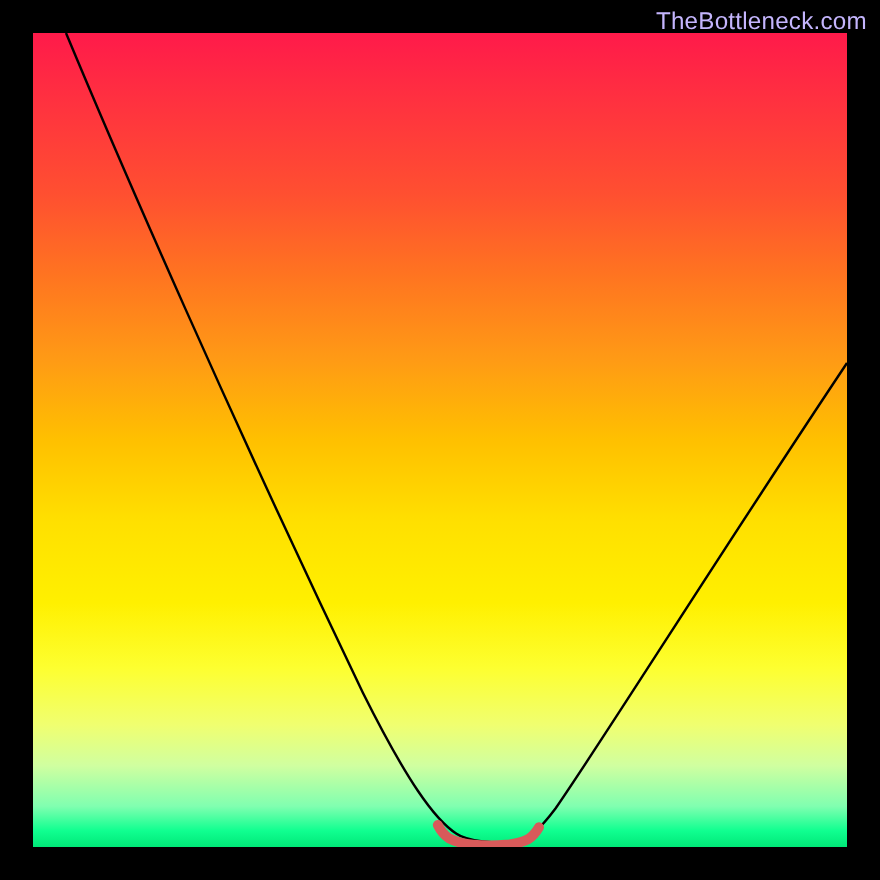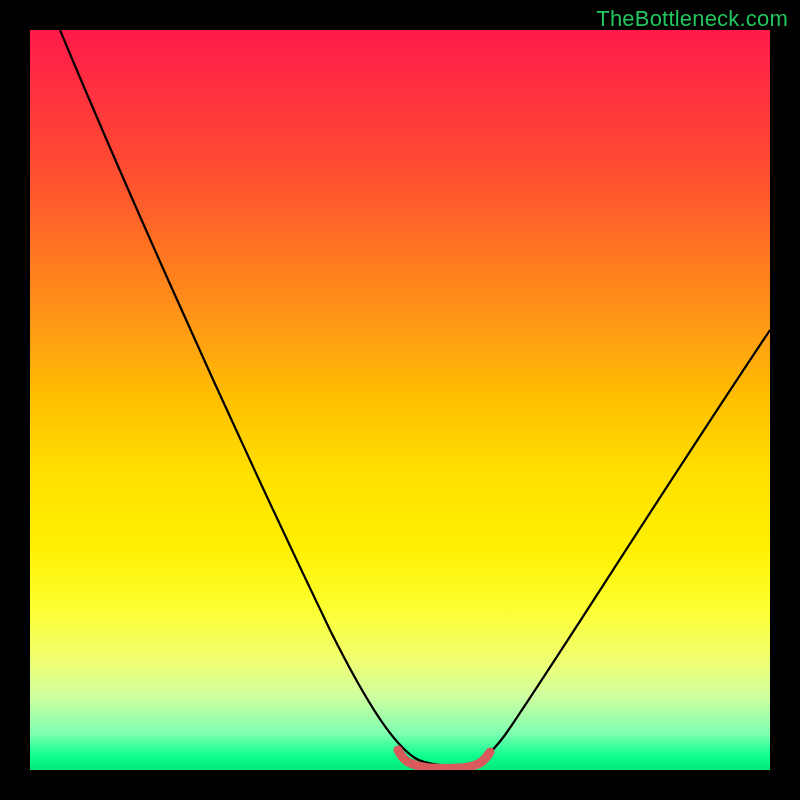--- a/index.html
+++ b/index.html
@@ -31,21 +31,21 @@
       #d0ffa0 90%,
       #80ffb0 95%,
       #10ff90 98%,
       #00e878 100%
     );
   }
   .watermark {
     position: absolute;
     top: 6px;
     right: 12px;
-    color: #22c55e;
+    color: #c4b5fd;
     font-size: 22px;
     font-weight: 400;
     z-index: 10;
     letter-spacing: 0.2px;
   }
   svg.curve {
     position: absolute;
     left: 30px;
     top: 30px;
     width: 740px;

